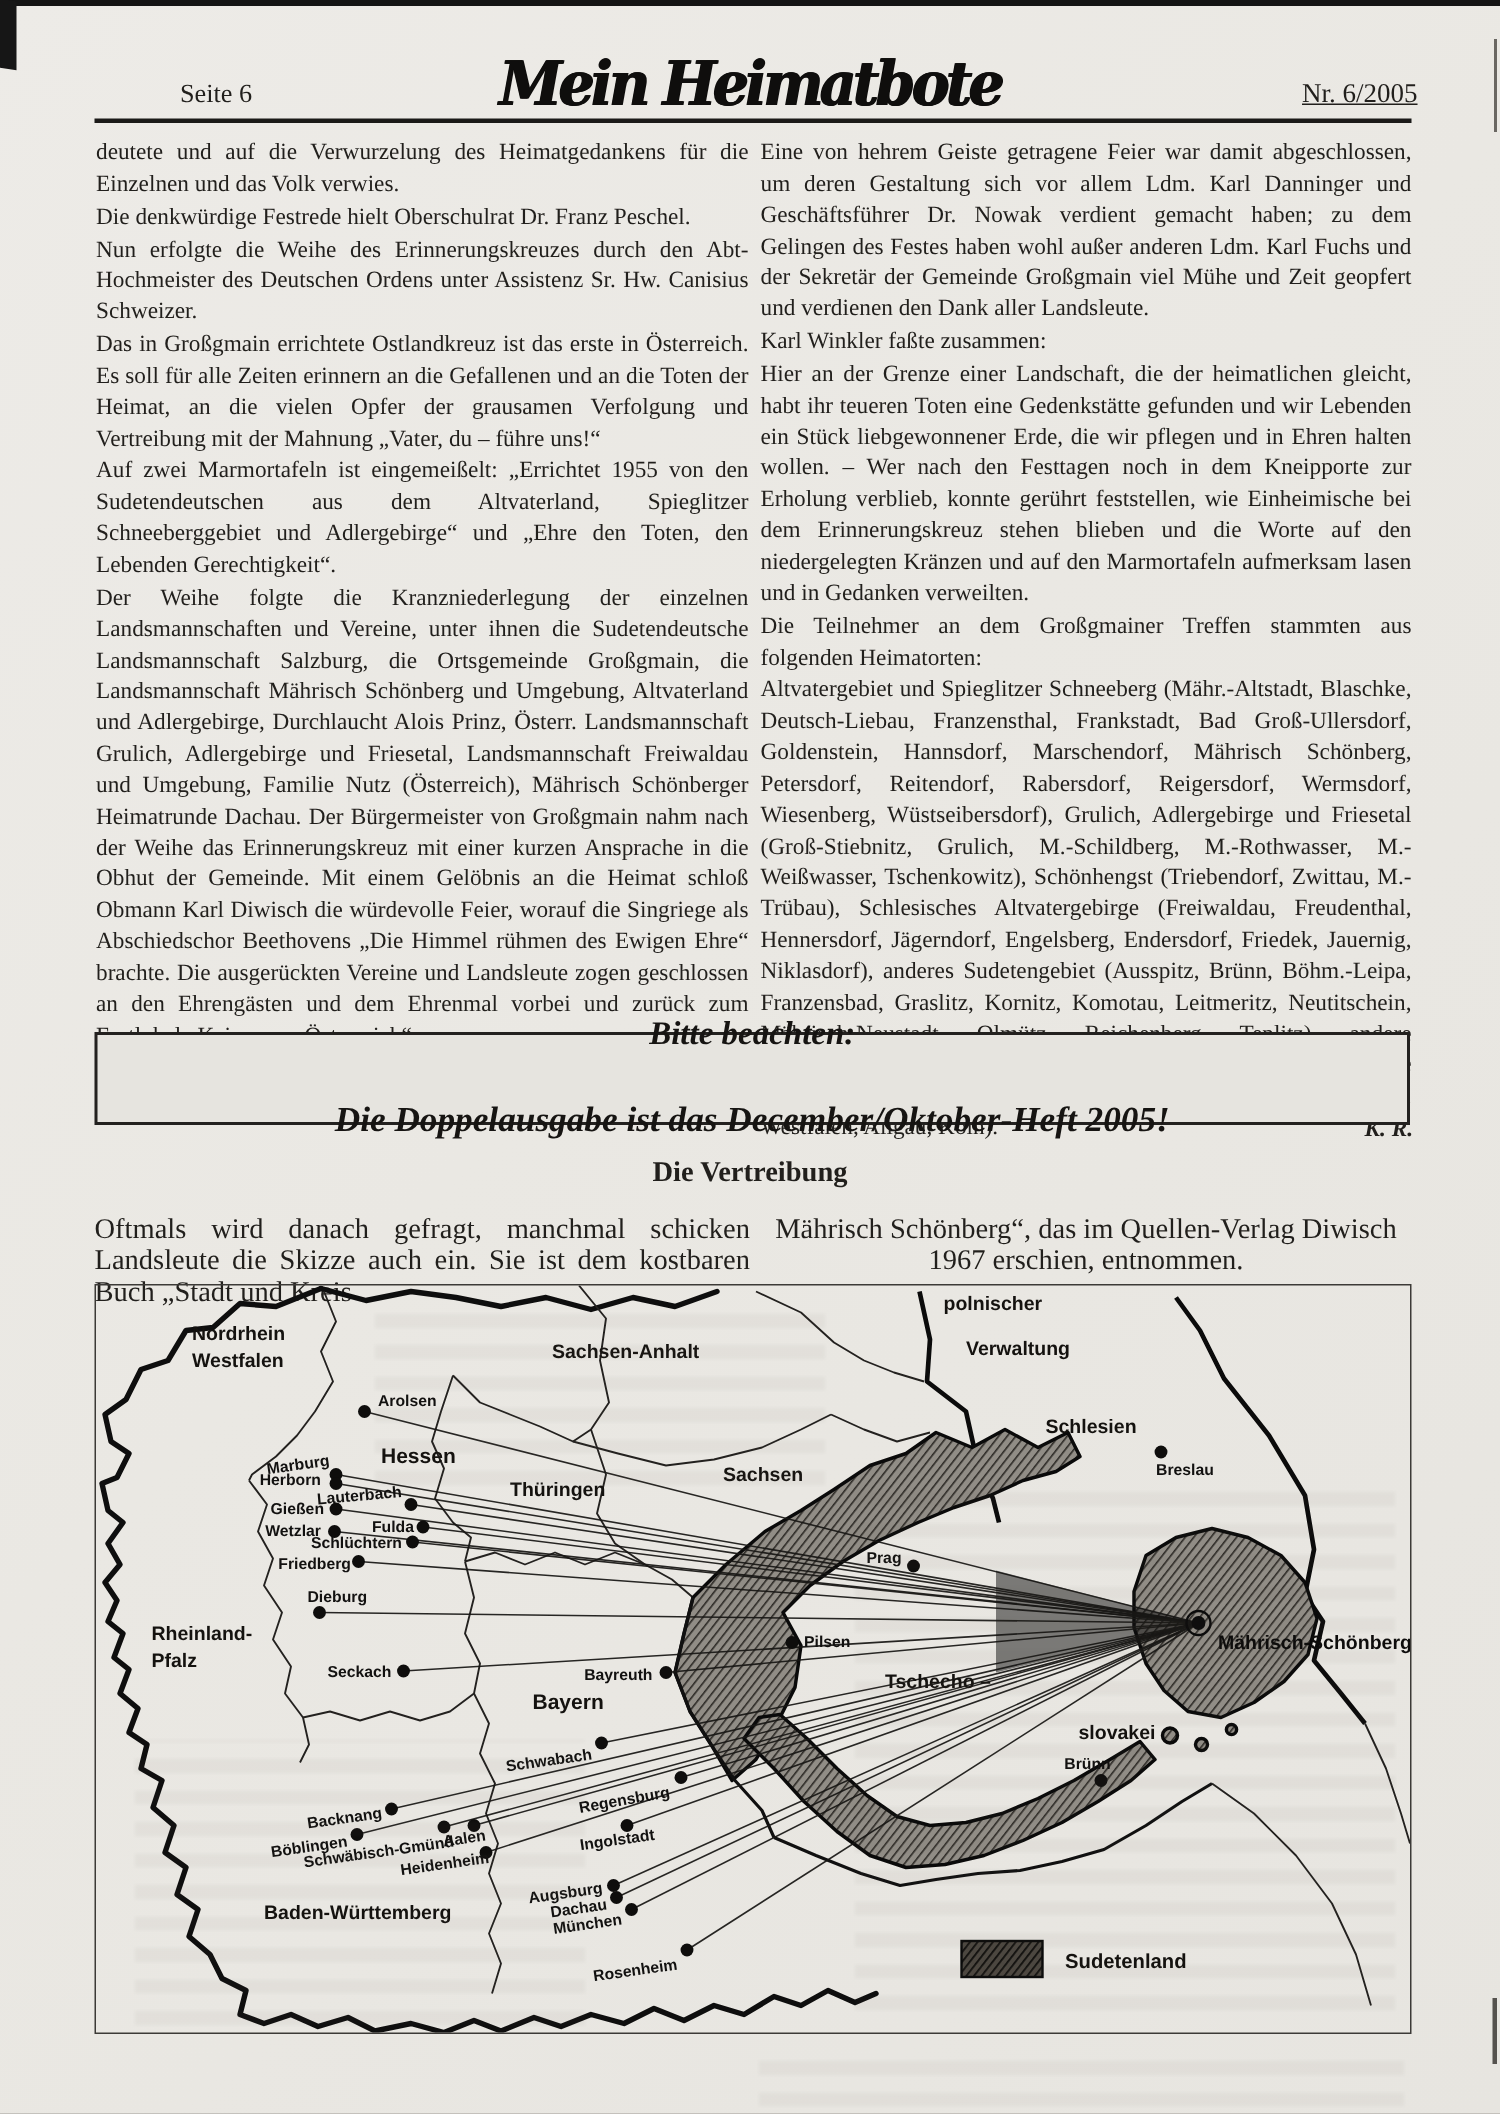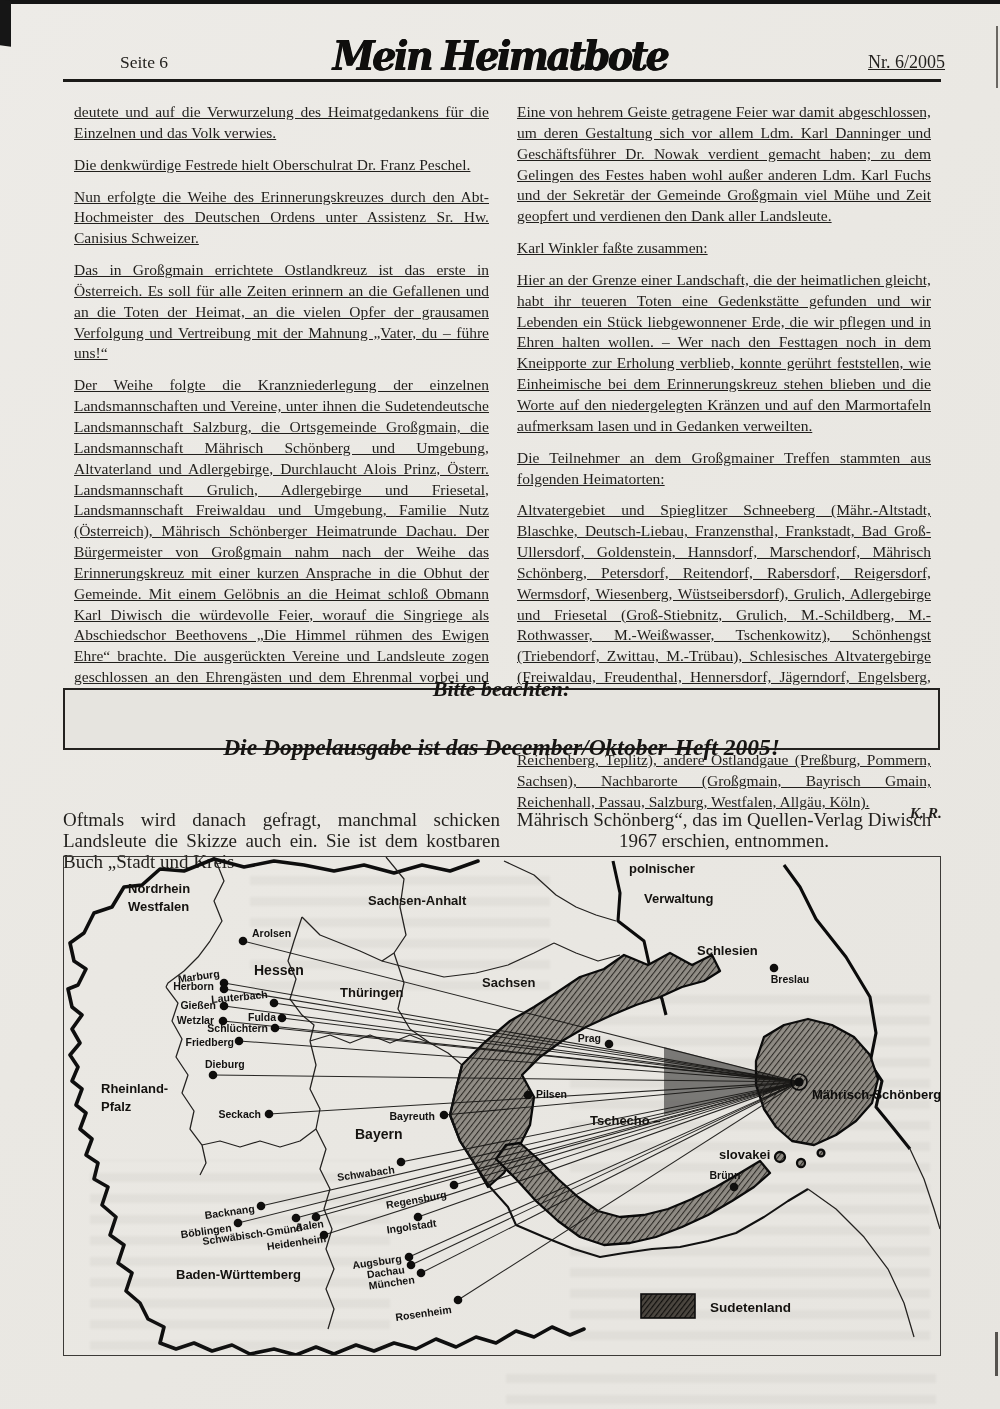--- a/index.html
+++ b/index.html
@@ -20,21 +20,21 @@
   .masthead{
     position:absolute;left:0;top:33px;width:1000px;text-align:center;
     font-family:"DejaVu Serif",serif;font-weight:bold;font-style:italic;
     font-size:38px;letter-spacing:-2.5px;color:#0f0e0d;
     transform:scaleY(1.08);
     text-shadow:0.6px 0 0 #0f0e0d, -0.4px 0 0 #0f0e0d;
   }
   .hdr-rule{position:absolute;left:63px;top:79px;width:878px;height:3px;background:#1b1a18;}
   
   .col{position:absolute;top:91px;width:437px;font-size:15.5px;line-height:20.85px;text-align:justify;}
-  .col p{margin:11px;text-decoration:underline;}
+  .col p{margin:1px;}
   .col-left{left:63px;}
   .col-right{left:506px;width:436px;}
   .byline{font-style:italic;font-weight:bold;text-align:right;margin-top:-20.85px;}
   
   .notice{
     position:absolute;left:63px;top:688px;width:873px;height:58px;
     border:2px solid #23211f;background:#e6e4df;
     display:flex;flex-direction:column;justify-content:center;align-items:center;gap:31px;
   }
   .notice div{
@@ -85,36 +85,38 @@
   <div class="hdr-page">Seite 6</div>
   <div class="masthead">Mein Heimatbote</div>
   <div class="hdr-issue">Nr. 6/2005</div>
   <div class="hdr-rule"></div>
 
   <div class="col col-left">
     <p>deutete und auf die Verwurzelung des Heimatgedankens für die Einzelnen und das Volk verwies.</p>
     <p>Die denkwürdige Festrede hielt Oberschulrat Dr. Franz Peschel.</p>
     <p>Nun erfolgte die Weihe des Erinnerungskreuzes durch den Abt-Hochmeister des Deutschen Ordens unter Assistenz Sr. Hw. Canisius Schweizer.</p>
     <p>Das in Großgmain errichtete Ostlandkreuz ist das erste in Österreich. Es soll für alle Zeiten erinnern an die Gefallenen und an die Toten der Heimat, an die vielen Opfer der grausamen Verfolgung und Vertreibung mit der Mahnung „Vater, du – führe uns!“</p>
+    <p>Auf zwei Marmortafeln ist eingemeißelt: „Errichtet 1955 von den Sudetendeutschen aus dem Altvaterland, Spieglitzer Schneeberggebiet und Adlergebirge“ und „Ehre den Toten, den Lebenden Gerechtigkeit“.</p>
     <p>Der Weihe folgte die Kranzniederlegung der einzelnen Landsmannschaften und Vereine, unter ihnen die Sudetendeutsche Landsmannschaft Salzburg, die Ortsgemeinde Großgmain, die Landsmannschaft Mährisch Schönberg und Umgebung, Altvaterland und Adlergebirge, Durchlaucht Alois Prinz, Österr. Landsmannschaft Grulich, Adlergebirge und Friesetal, Landsmannschaft Freiwaldau und Umgebung, Familie Nutz (Österreich), Mährisch Schönberger Heimatrunde Dachau. Der Bürgermeister von Großgmain nahm nach der Weihe das Erinnerungskreuz mit einer kurzen Ansprache in die Obhut der Gemeinde. Mit einem Gelöbnis an die Heimat schloß Obmann Karl Diwisch die würdevolle Feier, worauf die Singriege als Abschiedschor Beethovens „Die Himmel rühmen des Ewigen Ehre“ brachte. Die ausgerückten Vereine und Landsleute zogen geschlossen an den Ehrengästen und dem Ehrenmal vorbei und zurück zum Festlokal „Kaiser von Österreich“.</p>
   </div>
   <div class="col col-right">
     <p>Eine von hehrem Geiste getragene Feier war damit abgeschlossen, um deren Gestaltung sich vor allem Ldm. Karl Danninger und Geschäftsführer Dr. Nowak verdient gemacht haben; zu dem Gelingen des Festes haben wohl außer anderen Ldm. Karl Fuchs und der Sekretär der Gemeinde Großgmain viel Mühe und Zeit geopfert und verdienen den Dank aller Landsleute.</p>
     <p>Karl Winkler faßte zusammen:</p>
     <p>Hier an der Grenze einer Landschaft, die der heimatlichen gleicht, habt ihr teueren Toten eine Gedenkstätte gefunden und wir Lebenden ein Stück liebgewonnener Erde, die wir pflegen und in Ehren halten wollen. – Wer nach den Festtagen noch in dem Kneipporte zur Erholung verblieb, konnte gerührt feststellen, wie Einheimische bei dem Erinnerungskreuz stehen blieben und die Worte auf den niedergelegten Kränzen und auf den Marmortafeln aufmerksam lasen und in Gedanken verweilten.</p>
     <p>Die Teilnehmer an dem Großgmainer Treffen stammten aus folgenden Heimatorten:</p>
     <p>Altvatergebiet und Spieglitzer Schneeberg (Mähr.-Altstadt, Blaschke, Deutsch-Liebau, Franzensthal, Frankstadt, Bad Groß-Ullersdorf, Goldenstein, Hannsdorf, Marschendorf, Mährisch Schönberg, Petersdorf, Reitendorf, Rabersdorf, Reigersdorf, Wermsdorf, Wiesenberg, Wüstseibersdorf), Grulich, Adlergebirge und Friesetal (Groß-Stiebnitz, Grulich, M.-Schildberg, M.-Rothwasser, M.-Weißwasser, Tschenkowitz), Schönhengst (Triebendorf, Zwittau, M.-Trübau), Schlesisches Altvatergebirge (Freiwaldau, Freudenthal, Hennersdorf, Jägerndorf, Engelsberg, Endersdorf, Friedek, Jauernig, Niklasdorf), anderes Sudetengebiet (Ausspitz, Brünn, Böhm.-Leipa, Franzensbad, Graslitz, Kornitz, Komotau, Leitmeritz, Neutitschein, Mährisch-Neustadt, Olmütz, Reichenberg, Teplitz), andere Ostlandgaue (Preßburg, Pommern, Sachsen), Nachbarorte (Großgmain, Bayrisch Gmain, Reichenhall, Passau, Salzburg, Westfalen, Allgäu, Köln).</p>
     <div class="byline">K. R.</div>
   </div>
 
   <div class="notice">
     <div class="n1">Bitte beachten:</div>
     <div class="n2">Die Doppelausgabe ist das December/Oktober-Heft 2005!</div>
   </div>
 
+  <div class="sec-title">Die Vertreibung</div>
   <div class="intro intro-left">
     <p>Oftmals wird danach gefragt, manchmal schicken Landsleute die Skizze auch ein. Sie ist dem kostbaren Buch „Stadt und Kreis</p>
   </div>
   <div class="intro intro-right">
     <p>Mährisch Schönberg“, das im Quellen-Verlag Diwisch 1967 erschien, entnommen.</p>
   </div>
 
   <div class="map">
     <svg id="map-svg" width="876" height="498" viewBox="0 0 876 498" xmlns="http://www.w3.org/2000/svg">
       <defs>

